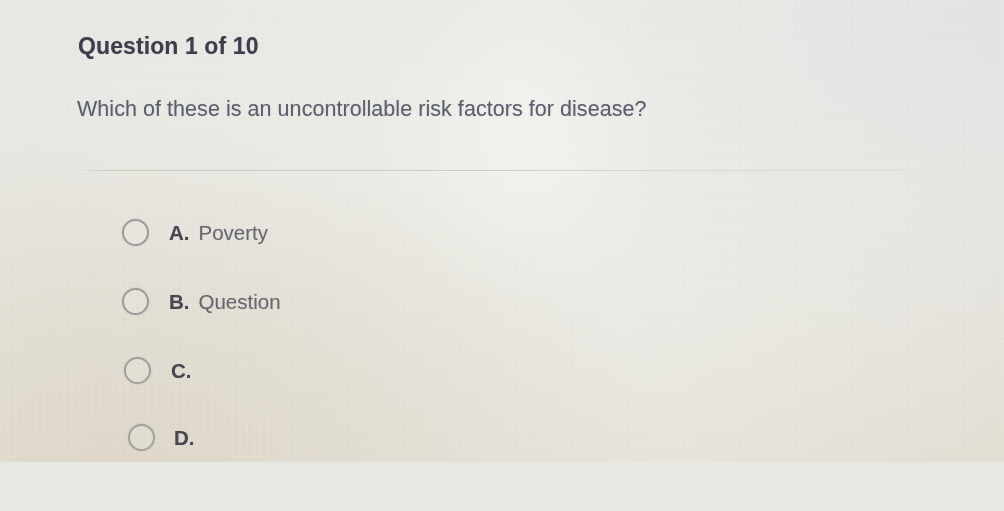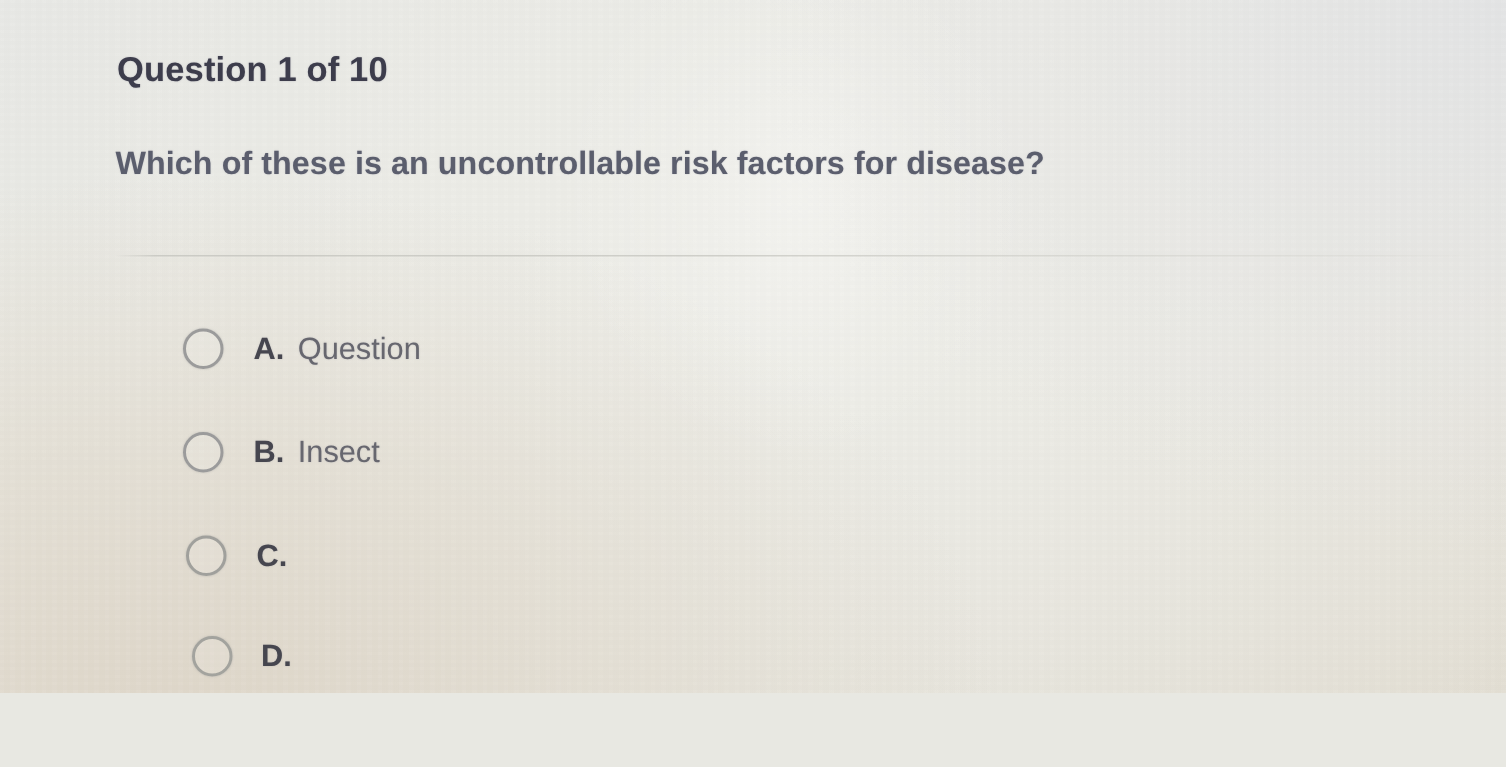--- a/index.html
+++ b/index.html
@@ -74,21 +74,21 @@
     color: #3d3d4c;
     text-shadow: 0 0 1.1px rgba(120,120,135,0.45);
     white-space: nowrap;
   }
 
   .q-text {
     position: absolute;
     left: 77px;
     top: 97px;
     font-size: 21.5px;
-    font-weight: bold;
+    font-weight: normal;
     letter-spacing: 0.05px;
     color: #5b5e6d;
     text-shadow: 0 0 1.2px rgba(140,140,155,0.40);
     white-space: nowrap;
   }
 
   .divider {
     position: absolute;
     left: 76px;
     top: 170px;
@@ -156,27 +156,27 @@
 
     <div class="q-counter">Question 1 of 10</div>
 
     <div class="q-text">Which of these is an uncontrollable risk factors for disease?</div>
 
     <div class="divider"></div>
 
     <div class="option opt-a">
       <span class="radio"></span>
       <span class="opt-letter">A.</span>
-      <span class="opt-label">Question</span>
+      <span class="opt-label">Poverty</span>
     </div>
 
     <div class="option opt-b">
       <span class="radio"></span>
       <span class="opt-letter">B.</span>
-      <span class="opt-label">Insect</span>
+      <span class="opt-label">Question</span>
     </div>
 
     <div class="option opt-c">
       <span class="radio"></span>
       <span class="opt-letter">C.</span>
     </div>
 
     <div class="option opt-d">
       <span class="radio"></span>
       <span class="opt-letter">D.</span>

